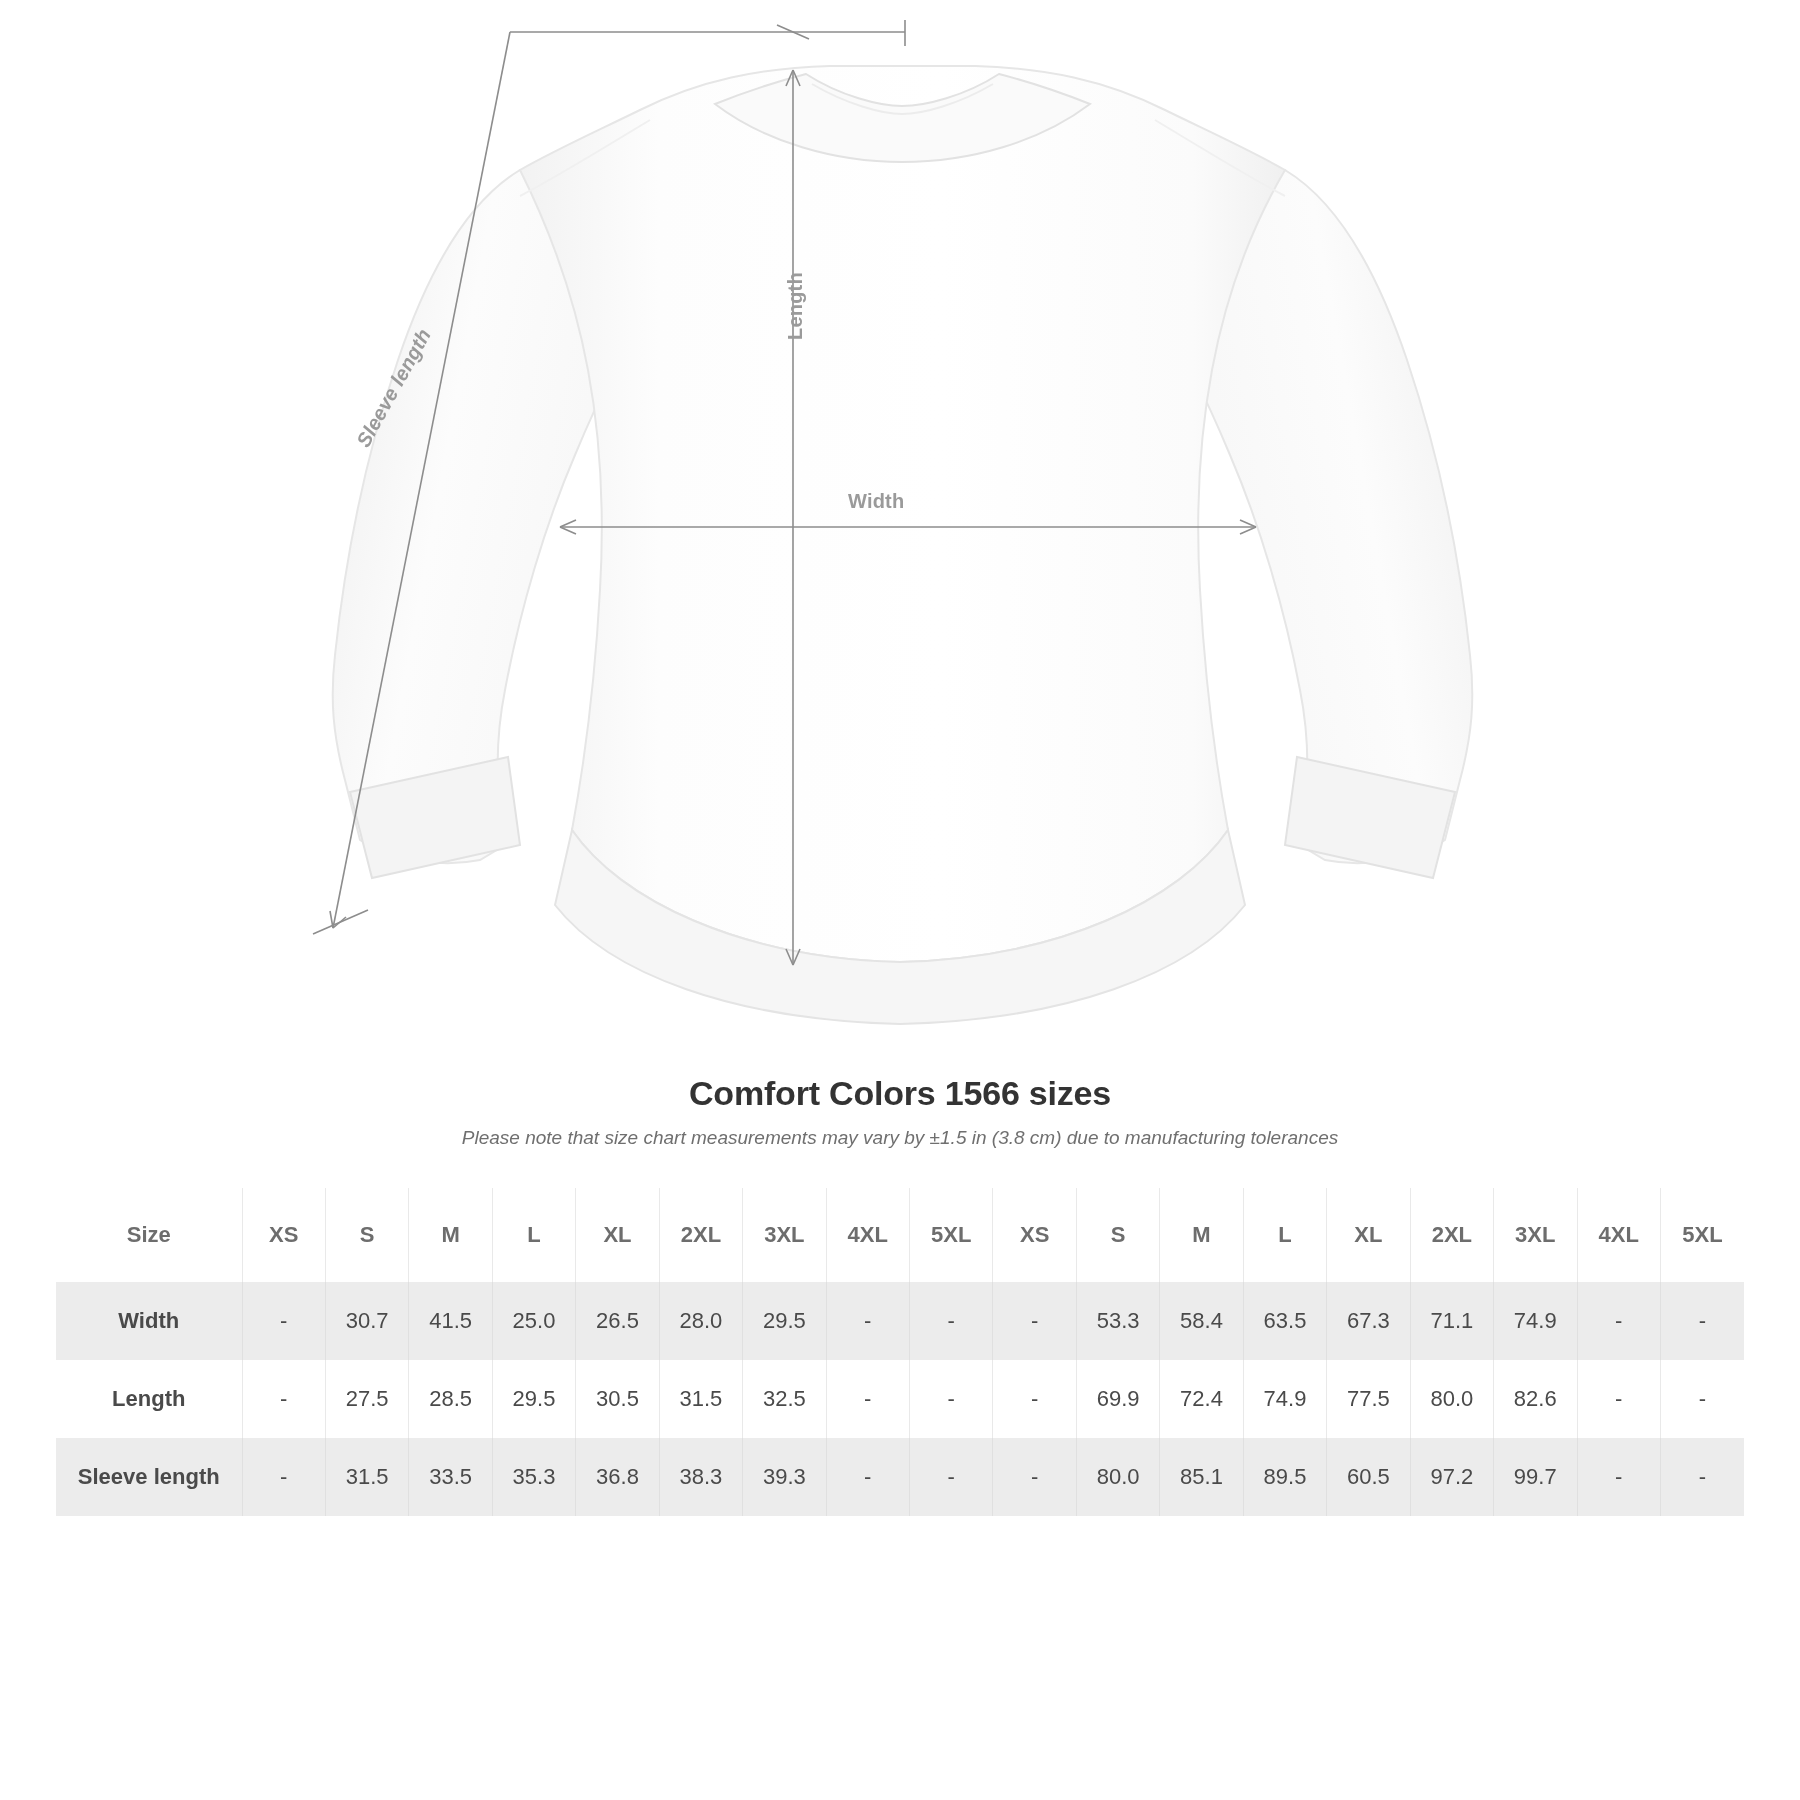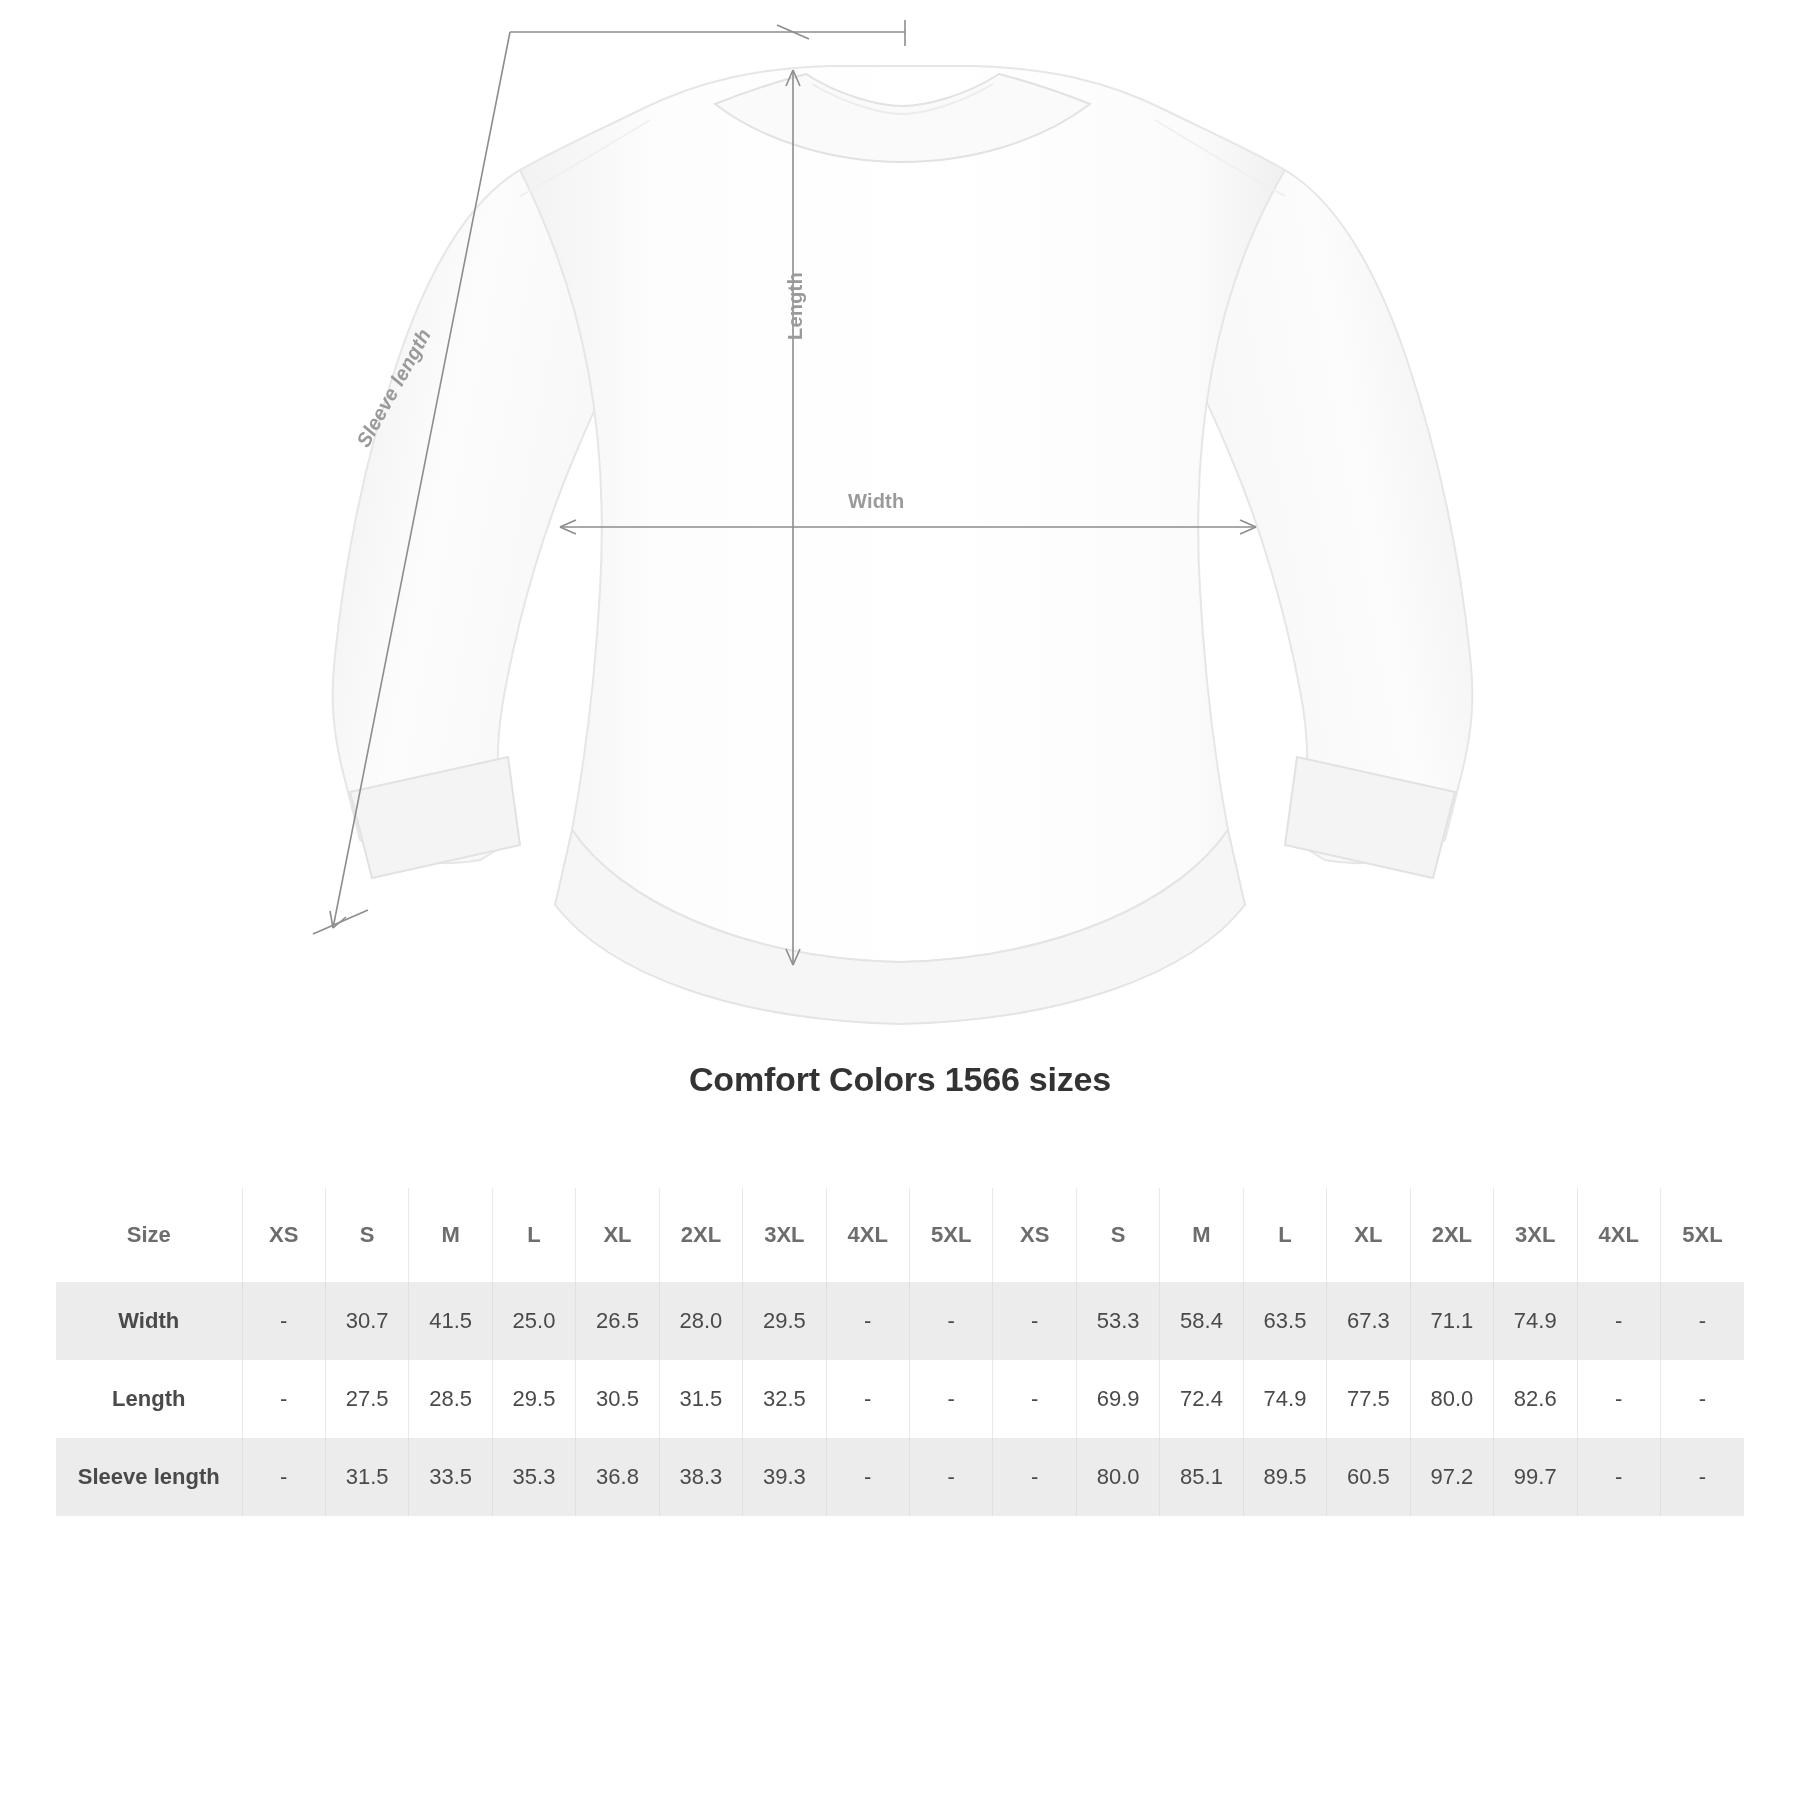--- a/index.html
+++ b/index.html
@@ -49,21 +49,21 @@
   #title-block {
     position: absolute;
     left: 0; top: 1060px;
     width: 1800px;
     text-align: center;
   }
   #chart-title {
     font-size: 34px;
     font-weight: bold;
     color: #333333;
-    margin: 0;
+    margin: 14px;
     letter-spacing: -0.2px;
   }
   #chart-note {
     margin: 14px 0 0 0;
     font-size: 19px;
     font-style: italic;
     color: #6f6f6f;
   }
 
   
@@ -221,20 +221,21 @@
       </g>
     </svg>
 
     <div class="dim-label" id="label-width">Width</div>
     <div class="dim-label" id="label-length">Length</div>
     <div class="dim-label" id="label-sleeve">Sleeve length</div>
   </div>
 
   <div id="title-block">
     <h1 id="chart-title">Comfort Colors 1566 sizes</h1>
+    <p id="chart-note">Please note that size chart measurements may vary by ±1.5 in (3.8 cm) due to manufacturing tolerances</p>
   </div>
 
   <div id="table-wrap">
     <table>
       <colgroup id="table-colgroup">
           <col style="width:186px">
           <col style="width:83.44444444444444px">
           <col style="width:83.44444444444444px">
           <col style="width:83.44444444444444px">
           <col style="width:83.44444444444444px">

